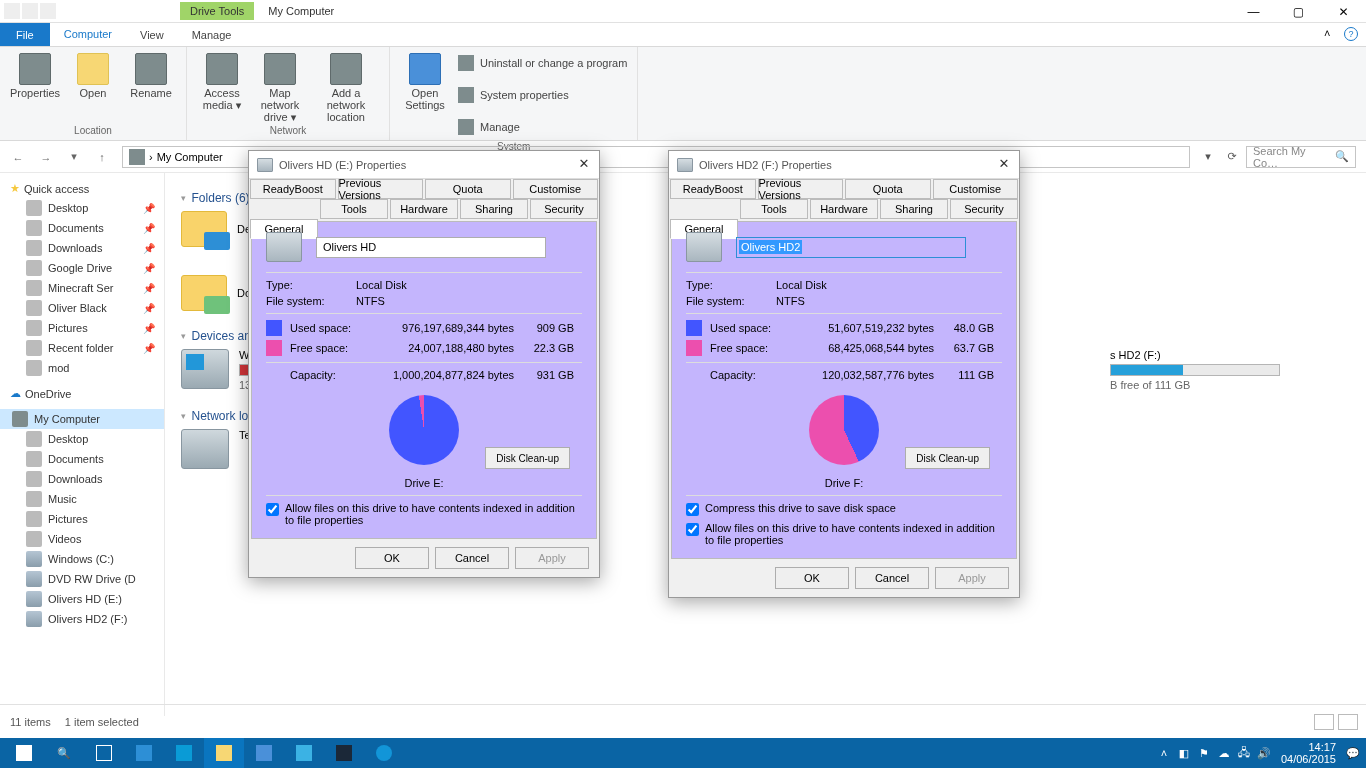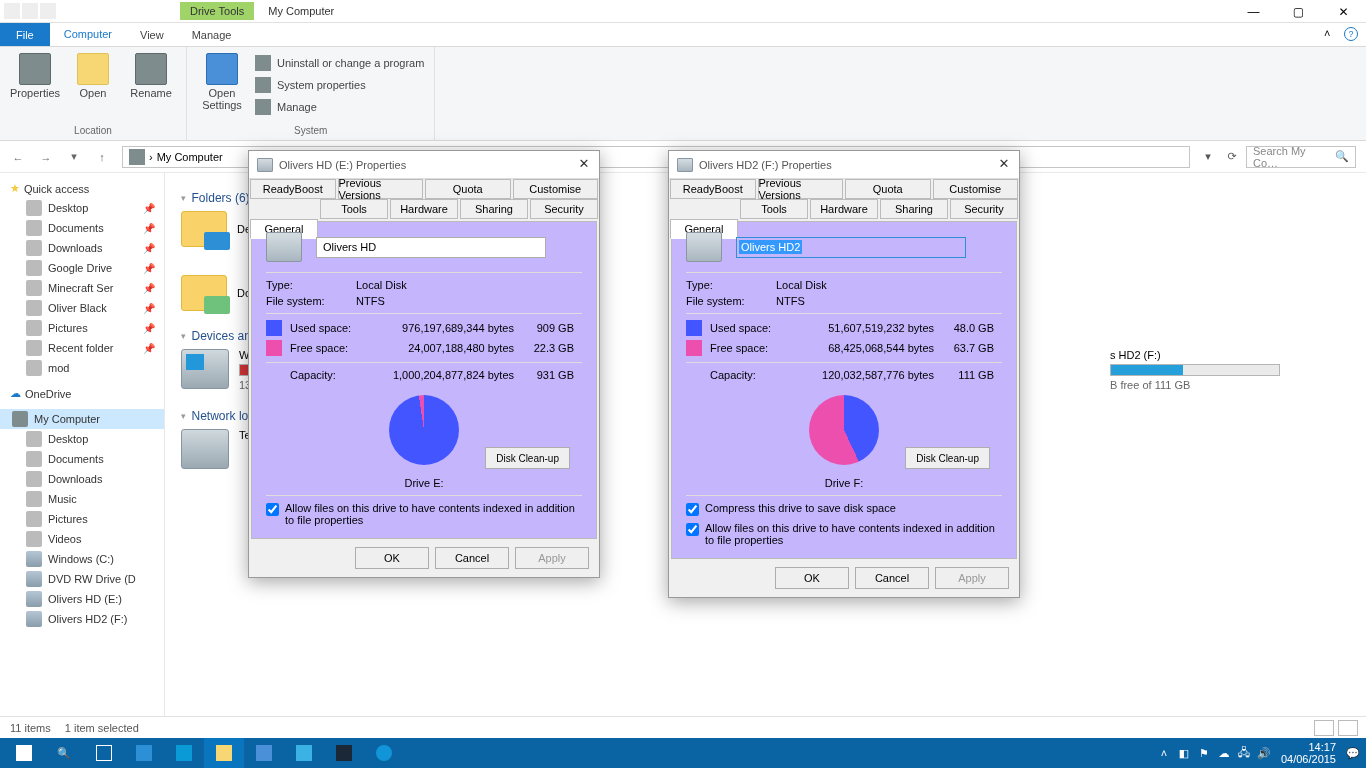--- a/index.html
+++ b/index.html
@@ -25,21 +25,21 @@
 
 .ribbon { height:94px; background:#f5f6f7; border-bottom:1px solid #d9d9d9; display:flex; }
 .ribbon .group { border-right:1px solid #e1e1e1; padding:4px 8px 2px; display:flex; flex-direction:column; }
 .ribbon .group .buttons { display:flex; gap:4px; flex:1; }
 .ribbon .group .caption { text-align:center; color:#666; font-size:10px; padding:2px 0; }
 .ribbon .big-btn { width:54px; display:flex; flex-direction:column; align-items:center; text-align:center; gap:2px; padding-top:2px; }
 .ribbon .big-btn .icn { width:32px; height:32px; background:#f7d774; border:1px solid #e0c254; border-radius:2px; }
 .ribbon .big-btn .icn.dark { background:#7e8c8d; border-color:#5f6a6b; }
 .ribbon .big-btn .icn.blue { background:#4a90d9; border-color:#2d6fb5; }
 .ribbon .big-btn span { font-size:11px; line-height:12px; color:#444; }
-.ribbon .small-list { display:flex; flex-direction:column; gap:6px; padding:4px 2px; }
+.ribbon .small-list { display:flex; flex-direction:column; gap:16px; padding:4px 2px; }
 .ribbon .small-list .row { display:flex; align-items:center; gap:6px; color:#444; }
 .ribbon .small-list .row .sicn { width:16px; height:16px; background:#7e8c8d; display:inline-block; }
 
 
 .addrbar { height:32px; display:flex; align-items:center; padding:0 6px; gap:4px; border-bottom:1px solid #e9e9e9; }
 .addrbar .nav-btn { width:24px; height:24px; border:1px solid transparent; border-radius:2px; display:flex; align-items:center; justify-content:center; color:#555; }
 .addrbar .arrow { color:#666; }
 .addrbar .addr-field { flex:1; height:22px; border:1px solid #c5c5c5; display:flex; align-items:center; padding:0 6px; gap:4px; margin:0 4px; }
 .addrbar .addr-field .pcicn { width:16px; height:16px; background:#7e8c8d; }
 .addrbar .search-field { width:110px; height:22px; border:1px solid #c5c5c5; display:flex; align-items:center; padding:0 6px; color:#888; gap:4px; margin-right:4px;}
@@ -100,21 +100,21 @@
 .dlg .pie { width:70px; height:70px; border-radius:50%; }
 .dlg .drive-lbl { text-align:center; margin-top:2px; }
 .dlg .cleanup { position:absolute; right:12px; bottom:6px; height:22px; padding:0 10px; background:#efefef; border:1px solid #adadad; font-size:10px; display:flex; align-items:center; }
 .dlg .chk-row { display:flex; gap:6px; margin:6px 0 2px 0; align-items:flex-start; }
 .dlg .chk-row input { margin-top:1px; }
 .dlg .actions { display:flex; justify-content:flex-end; gap:6px; padding:8px 10px; }
 .dlg .actions .btn { width:74px; height:22px; border:1px solid #adadad; background:#efefef; display:flex; align-items:center; justify-content:center; }
 .dlg .actions .btn.disabled { color:#999; }
 
 
-.statusbar { position:absolute; left:0; right:0; bottom:30px; height:22px; border-top:1px solid #e1e1e1; display:flex; align-items:center; padding:0 10px; gap:14px; color:#555; }
+.statusbar { position:absolute; left:0; right:0; bottom:30px; height:34px; border-top:1px solid #e1e1e1; display:flex; align-items:center; padding:0 10px; gap:14px; color:#555; }
 .statusbar .right-views { position:absolute; right:8px; display:flex; gap:4px; }
 .statusbar .right-views span { width:20px; height:16px; border:1px solid #bbb; display:inline-block; }
 
 
 .taskbar { position:absolute; left:0; right:0; bottom:0; height:30px; background:#0a64a4; display:flex; align-items:center; padding:0 4px; }
 .taskbar .tbtn { width:40px; height:30px; display:flex; align-items:center; justify-content:center; color:#fff; }
 .taskbar .tbtn .sq { width:16px; height:16px; background:rgba(255,255,255,.85); }
 .taskbar .tbtn.active { background:#0a75bf; }
 .taskbar .tbtn.steam .sq { background:#1b2838; }
 .taskbar .tray { position:absolute; right:4px; display:flex; align-items:center; gap:2px; color:#fff; }
@@ -160,20 +160,37 @@
       <div class="big-btn">
           <div class="icn"></div>
           <span>Open</span>
         </div>
       <div class="big-btn">
           <div class="icn dark"></div>
           <span>Rename</span>
         </div>
     </div>
     <div class="caption">Location</div>
+  </div>
+  <div class="group">
+    <div class="buttons">
+      <div class="big-btn">
+          <div class="icn dark"></div>
+          <span>Access media ▾</span>
+        </div>
+      <div class="big-btn">
+          <div class="icn dark"></div>
+          <span>Map network drive ▾</span>
+        </div>
+      <div class="big-btn" style="width:70px">
+          <div class="icn dark"></div>
+          <span>Add a network location</span>
+        </div>
+    </div>
+    <div class="caption">Network</div>
   </div>
   <div class="group">
     <div class="buttons">
       <div class="big-btn">
           <div class="icn blue"></div>
           <span>Open Settings</span>
         </div>
       <div class="small-list">
         <div class="row">
             <span class="sicn"></span>

